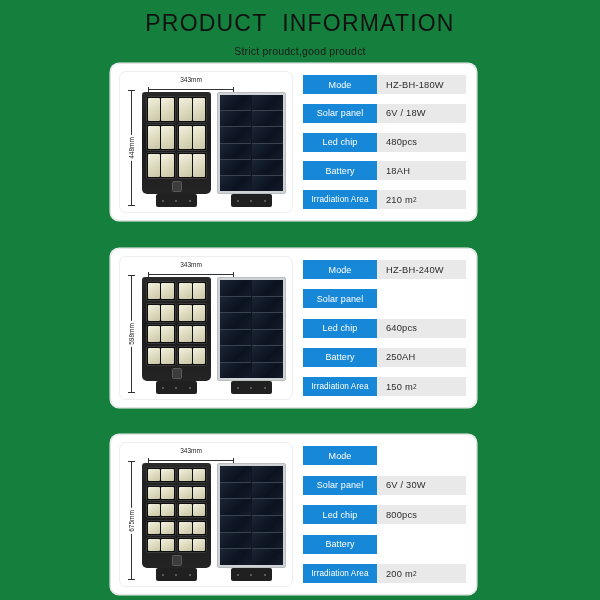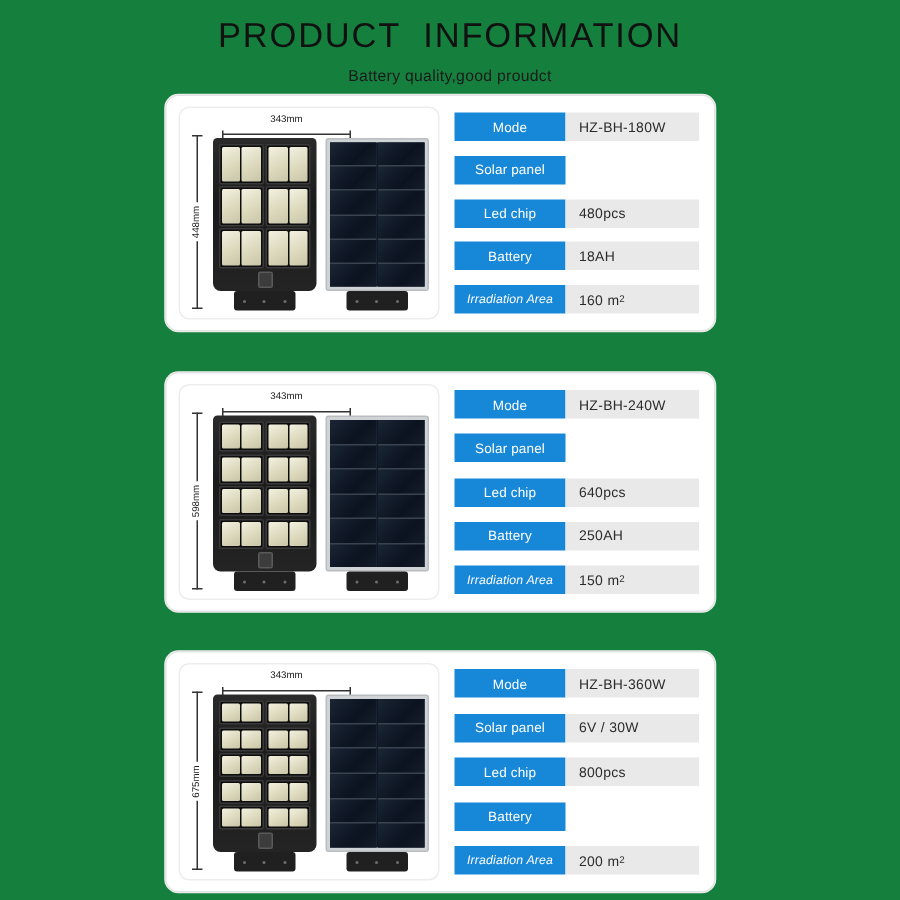--- a/index.html
+++ b/index.html
@@ -233,42 +233,42 @@
     flex: none;
     background: #1787d8;
     color: #ffffff;
     font-size: 9px;
     display: flex;
     align-items: center;
     justify-content: center;
     letter-spacing: 0.1px;
     white-space: nowrap;
   }
-  .spec-label.wide { font-size: 8.2px; font-style: italic; }
+  .spec-label.wide { font-size: 8.2px; }
   .spec-value {
     flex: 1 1 auto;
     background: #e9e9e9;
     color: #2b2b2b;
     font-size: 9.3px;
     display: flex;
     align-items: center;
     padding-left: 9px;
     letter-spacing: 0.2px;
     white-space: nowrap;
   }
   .spec-value sup { font-size: 6.5px; vertical-align: super; }
 </style>
 </head>
 <body>
 
 <div id="page">
 
   <div class="header">
     <div class="title">PRODUCT  INFORMATION</div>
-    <div class="subtitle">Battery quality,good proudct</div>
+    <div class="subtitle">Strict proudct,good proudct</div>
   </div>
 
   <div class="card" id="card-0">
     <div class="card-inner">
       <div class="img-panel">
         <div class="dim-top">
           <div class="dline"></div>
           <div class="dcap-l"></div>
           <div class="dcap-r"></div>
           <div class="dlabel">343mm</div>
@@ -346,33 +346,34 @@
         </div>
       </div>
 
       <div class="spec">
         <div class="spec-row">
           <div class="spec-label">Mode</div>
           <div class="spec-value">HZ-BH-180W</div>
         </div>
         <div class="spec-row">
           <div class="spec-label">Solar panel</div>
+          <div class="spec-value">6V / 18W</div>
         </div>
         <div class="spec-row">
           <div class="spec-label">Led chip</div>
           <div class="spec-value">480pcs</div>
         </div>
         <div class="spec-row">
           <div class="spec-label">Battery</div>
           <div class="spec-value">18AH</div>
         </div>
         <div class="spec-row">
           <div class="spec-label wide">Irradiation Area</div>
           <div class="spec-value">
-            <span>160</span>&nbsp;<span>m</span><sup>2</sup>
+            <span>210</span>&nbsp;<span>m</span><sup>2</sup>
           </div>
         </div>
       </div>
     </div>
   </div>
 
   <div class="card" id="card-1">
     <div class="card-inner">
       <div class="img-panel">
         <div class="dim-top">
@@ -582,21 +583,20 @@
               <span class="bolt"></span>
               <span class="bolt"></span>
             </div>
           </div>
         </div>
       </div>
 
       <div class="spec">
         <div class="spec-row">
           <div class="spec-label">Mode</div>
-          <div class="spec-value">HZ-BH-360W</div>
         </div>
         <div class="spec-row">
           <div class="spec-label">Solar panel</div>
           <div class="spec-value">6V / 30W</div>
         </div>
         <div class="spec-row">
           <div class="spec-label">Led chip</div>
           <div class="spec-value">800pcs</div>
         </div>
         <div class="spec-row">

